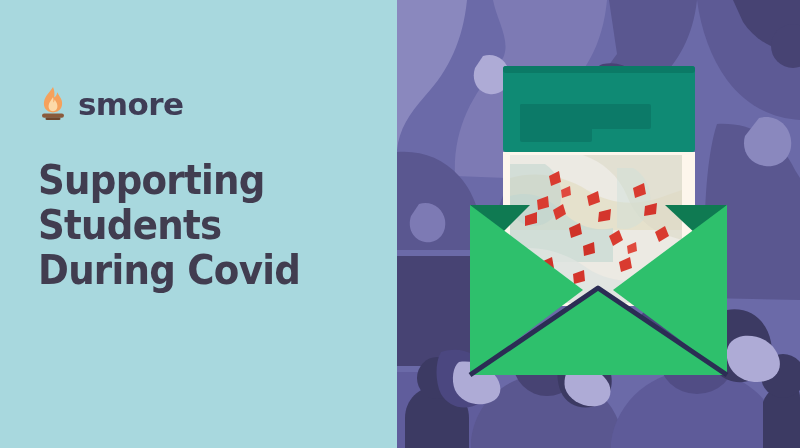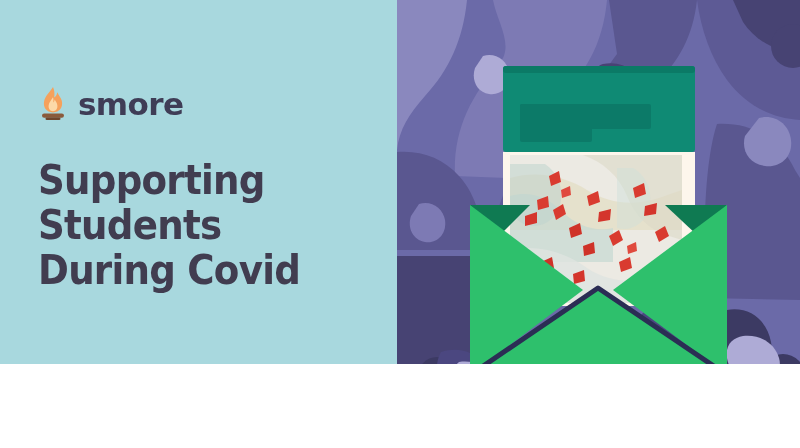--- a/index.html
+++ b/index.html
@@ -9,21 +9,21 @@
     width: 800px;
     height: 448px;
     overflow: hidden;
     background: #ffffff;
     font-family: "Liberation Sans", sans-serif;
   }
 
   .banner {
     position: relative;
     width: 800px;
-    height: 364px;
+    height: 448px;
     overflow: hidden;
     display: flex;
   }
 
   
   .left-panel {
     position: relative;
     width: 397px;
     height: 448px;
     background: #a8d8de;

